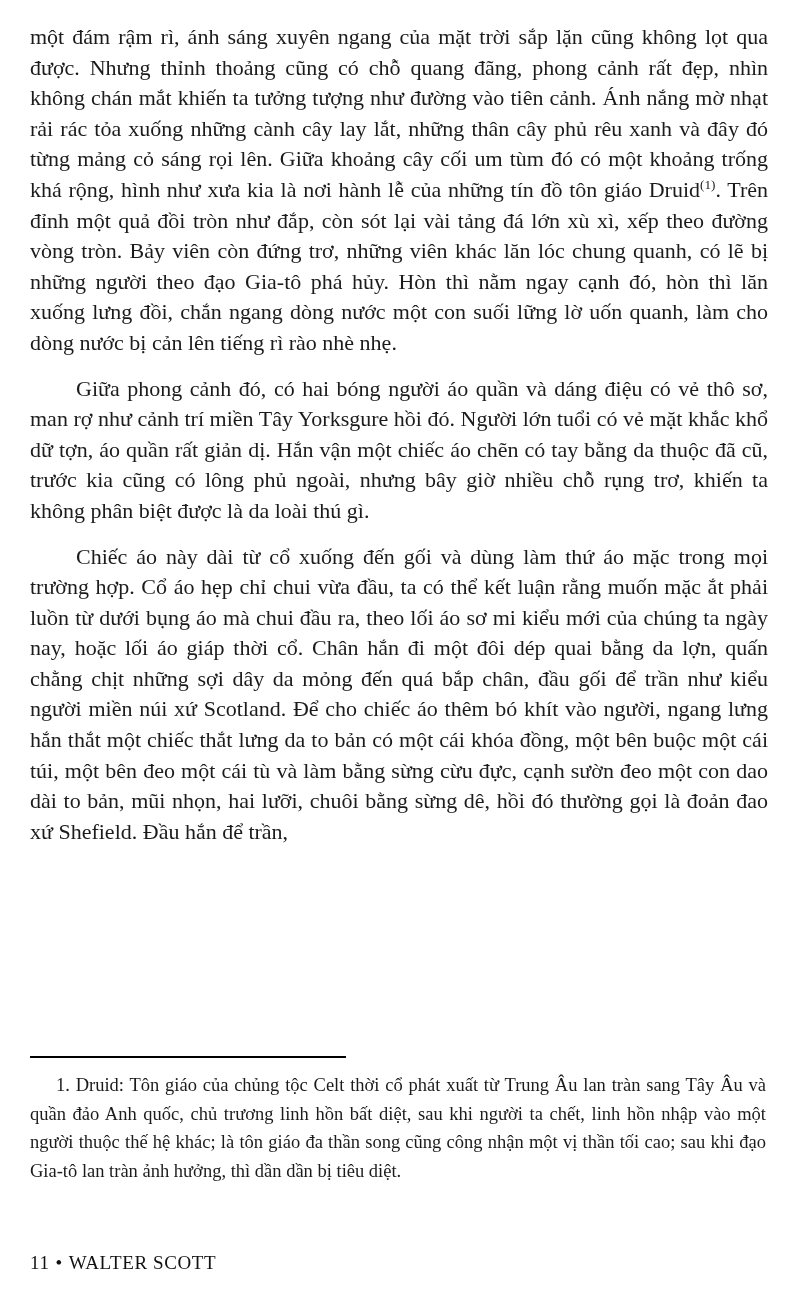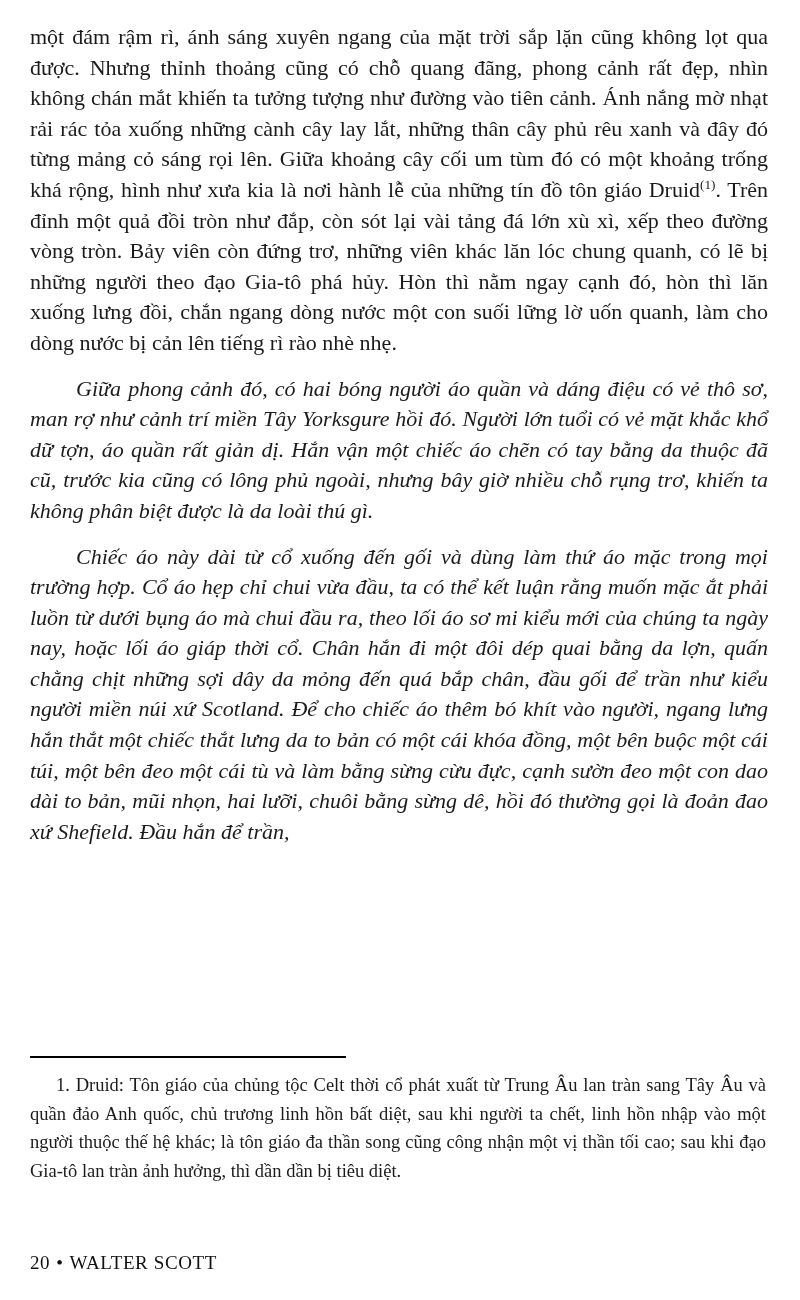--- a/index.html
+++ b/index.html
@@ -19,21 +19,21 @@
     position: absolute;
     top: 22px;
     left: 30px;
     width: 738px;
     font-size: 22px;
     line-height: 30.6px;
     text-align: justify;
     text-justify: inter-word;
   }
   .para + .para { margin-top: 15px; }
-  .para.indent { text-indent: 46px; font-style: italic; }
+  .para.indent { text-indent: 46px; }
   sup.footnote-ref {
     font-size: 0.6em;
     vertical-align: super;
     line-height: 0;
   }
   .footnote-area {
     position: absolute;
     top: 1056px;
     left: 30px;
     width: 736px;
@@ -72,16 +72,16 @@
 
     <p class="para indent">Chiếc áo này dài từ cổ xuống đến gối và dùng làm thứ áo mặc trong mọi trường hợp. Cổ áo hẹp chỉ chui vừa đầu, ta có thể kết luận rằng muốn mặc ắt phải luồn từ dưới bụng áo mà chui đầu ra, theo lối áo sơ mi kiểu mới của chúng ta ngày nay, hoặc lối áo giáp thời cổ. Chân hắn đi một đôi dép quai bằng da lợn, quấn chằng chịt những sợi dây da mỏng đến quá bắp chân, đầu gối để trần như kiểu người miền núi xứ Scotland. Để cho chiếc áo thêm bó khít vào người, ngang lưng hắn thắt một chiếc thắt lưng da to bản có một cái khóa đồng, một bên buộc một cái túi, một bên đeo một cái tù và làm bằng sừng cừu đực, cạnh sườn đeo một con dao dài to bản, mũi nhọn, hai lưỡi, chuôi bằng sừng dê, hồi đó thường gọi là đoản đao xứ Shefield. Đầu hắn để trần,</p>
   </div>
 
   <div class="footnote-area">
     <div class="footnote-rule"></div>
     <p class="footnote">1. Druid: Tôn giáo của chủng tộc Celt thời cổ phát xuất từ Trung Âu lan tràn sang Tây Âu và quần đảo Anh quốc, chủ trương linh hồn bất diệt, sau khi người ta chết, linh hồn nhập vào một người thuộc thế hệ khác; là tôn giáo đa thần song cũng công nhận một vị thần tối cao; sau khi đạo Gia-tô lan tràn ảnh hưởng, thì dần dần bị tiêu diệt.</p>
   </div>
 
   <div class="footer">
-    <span>20</span><span class="sep">•</span><span>WALTER SCOTT</span>
+    <span>11</span><span class="sep">•</span><span>WALTER SCOTT</span>
   </div>
 
 </div>
 
 </body></html>

